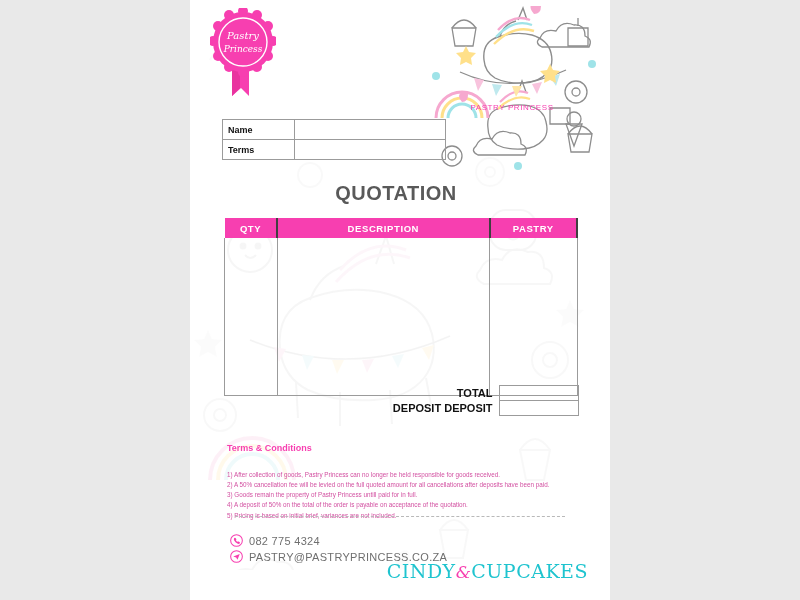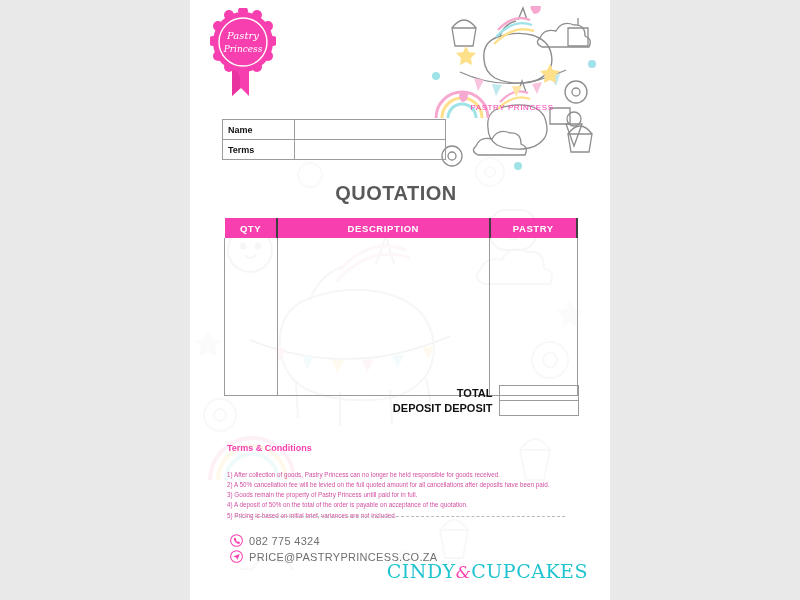--- a/index.html
+++ b/index.html
@@ -448,21 +448,21 @@
           <circle cx="10" cy="10" r="9" fill="none" stroke="#f73fb0" stroke-width="1.6"></circle>
           <path d="M6.5 6 q1.6 -1 2.4 0.4 l0.8 1.6 q0.4 0.9 -0.6 1.5 q0.8 1.8 2.4 2.6 q0.7 -1 1.6 -0.5 l1.5 0.8 q1.3 0.8 0.3 2.2 q-1.2 1.4 -3.6 0.2 q-3.2 -1.6 -4.8 -4.8 q-1.2 -2.4 0 -4 z" fill="#f73fb0"></path>
         </svg>
         <span class="ct">082 775 4324</span>
       </div>
       <div class="contact-row">
         <svg class="ci" viewBox="0 0 20 20">
           <circle cx="10" cy="10" r="9" fill="none" stroke="#f73fb0" stroke-width="1.6"></circle>
           <path d="M5 10 l10 -4 l-3.5 9 l-2 -3.6 z" fill="#f73fb0"></path>
         </svg>
-        <span class="ct">PRICE@PASTRYPRINCESS.CO.ZA</span>
+        <span class="ct">PASTRY@PASTRYPRINCESS.CO.ZA</span>
       </div>
     </div>
 
     <div id="footer-brand" class="no-sel">
       <span>CINDY</span><span class="amp">&amp;</span><span>CUPCAKES</span>
     </div>
 
   </div>
 </div>
 

